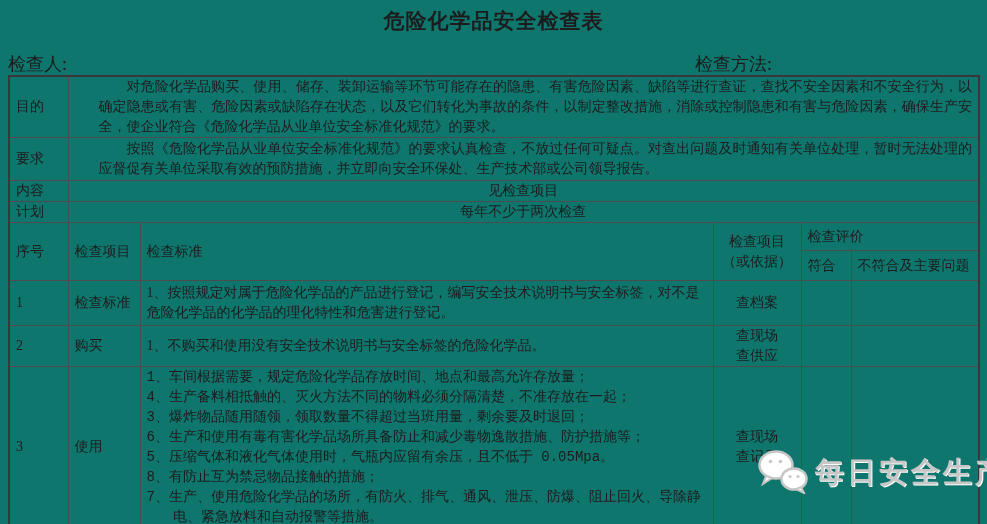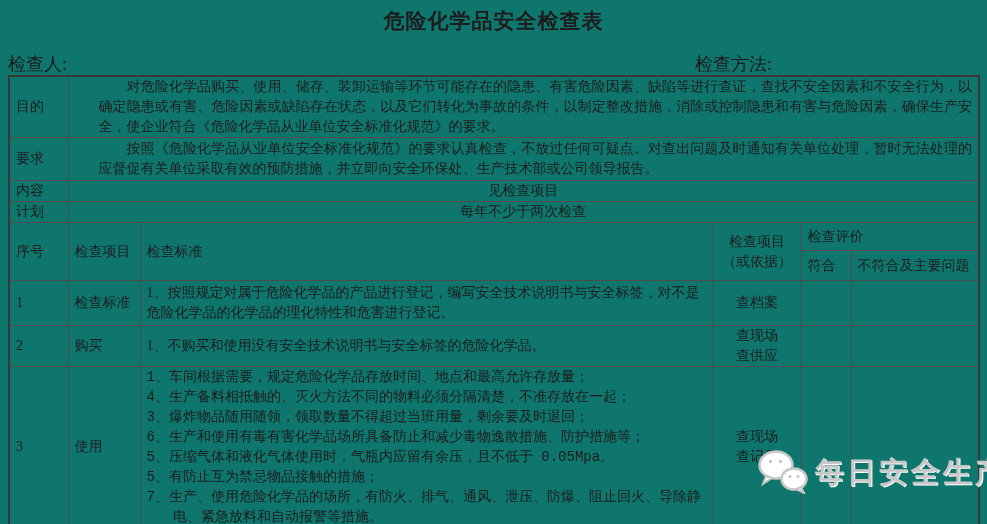--- a/index.html
+++ b/index.html
@@ -120,21 +120,21 @@
 
     <tr style="height:160px">
       <td class="lbl">3</td>
       <td class="lbl">使用</td>
       <td class="std">
         <div class="item">1、车间根据需要，规定危险化学品存放时间、地点和最高允许存放量；</div>
         <div class="item">4、生产备料相抵触的、灭火方法不同的物料必须分隔清楚，不准存放在一起；</div>
         <div class="item">3、爆炸物品随用随领，领取数量不得超过当班用量，剩余要及时退回；</div>
         <div class="item">6、生产和使用有毒有害化学品场所具备防止和减少毒物逸散措施、防护措施等；</div>
         <div class="item">5、压缩气体和液化气体使用时，气瓶内应留有余压，且不低于 0.05Mpa。</div>
-        <div class="item">5、有防止互为禁忌物品接触的措施；</div>
+        <div class="item">8、有防止互为禁忌物品接触的措施；</div>
         <div class="item">7、生产、使用危险化学品的场所，有防火、排气、通风、泄压、防爆、阻止回火、导除静电、紧急放料和自动报警等措施。</div>
       </td>
       <td class="method">
         <div>查现场</div>
         <div>查记录</div>
       </td>
       <td></td>
       <td></td>
     </tr>
   </tbody>

